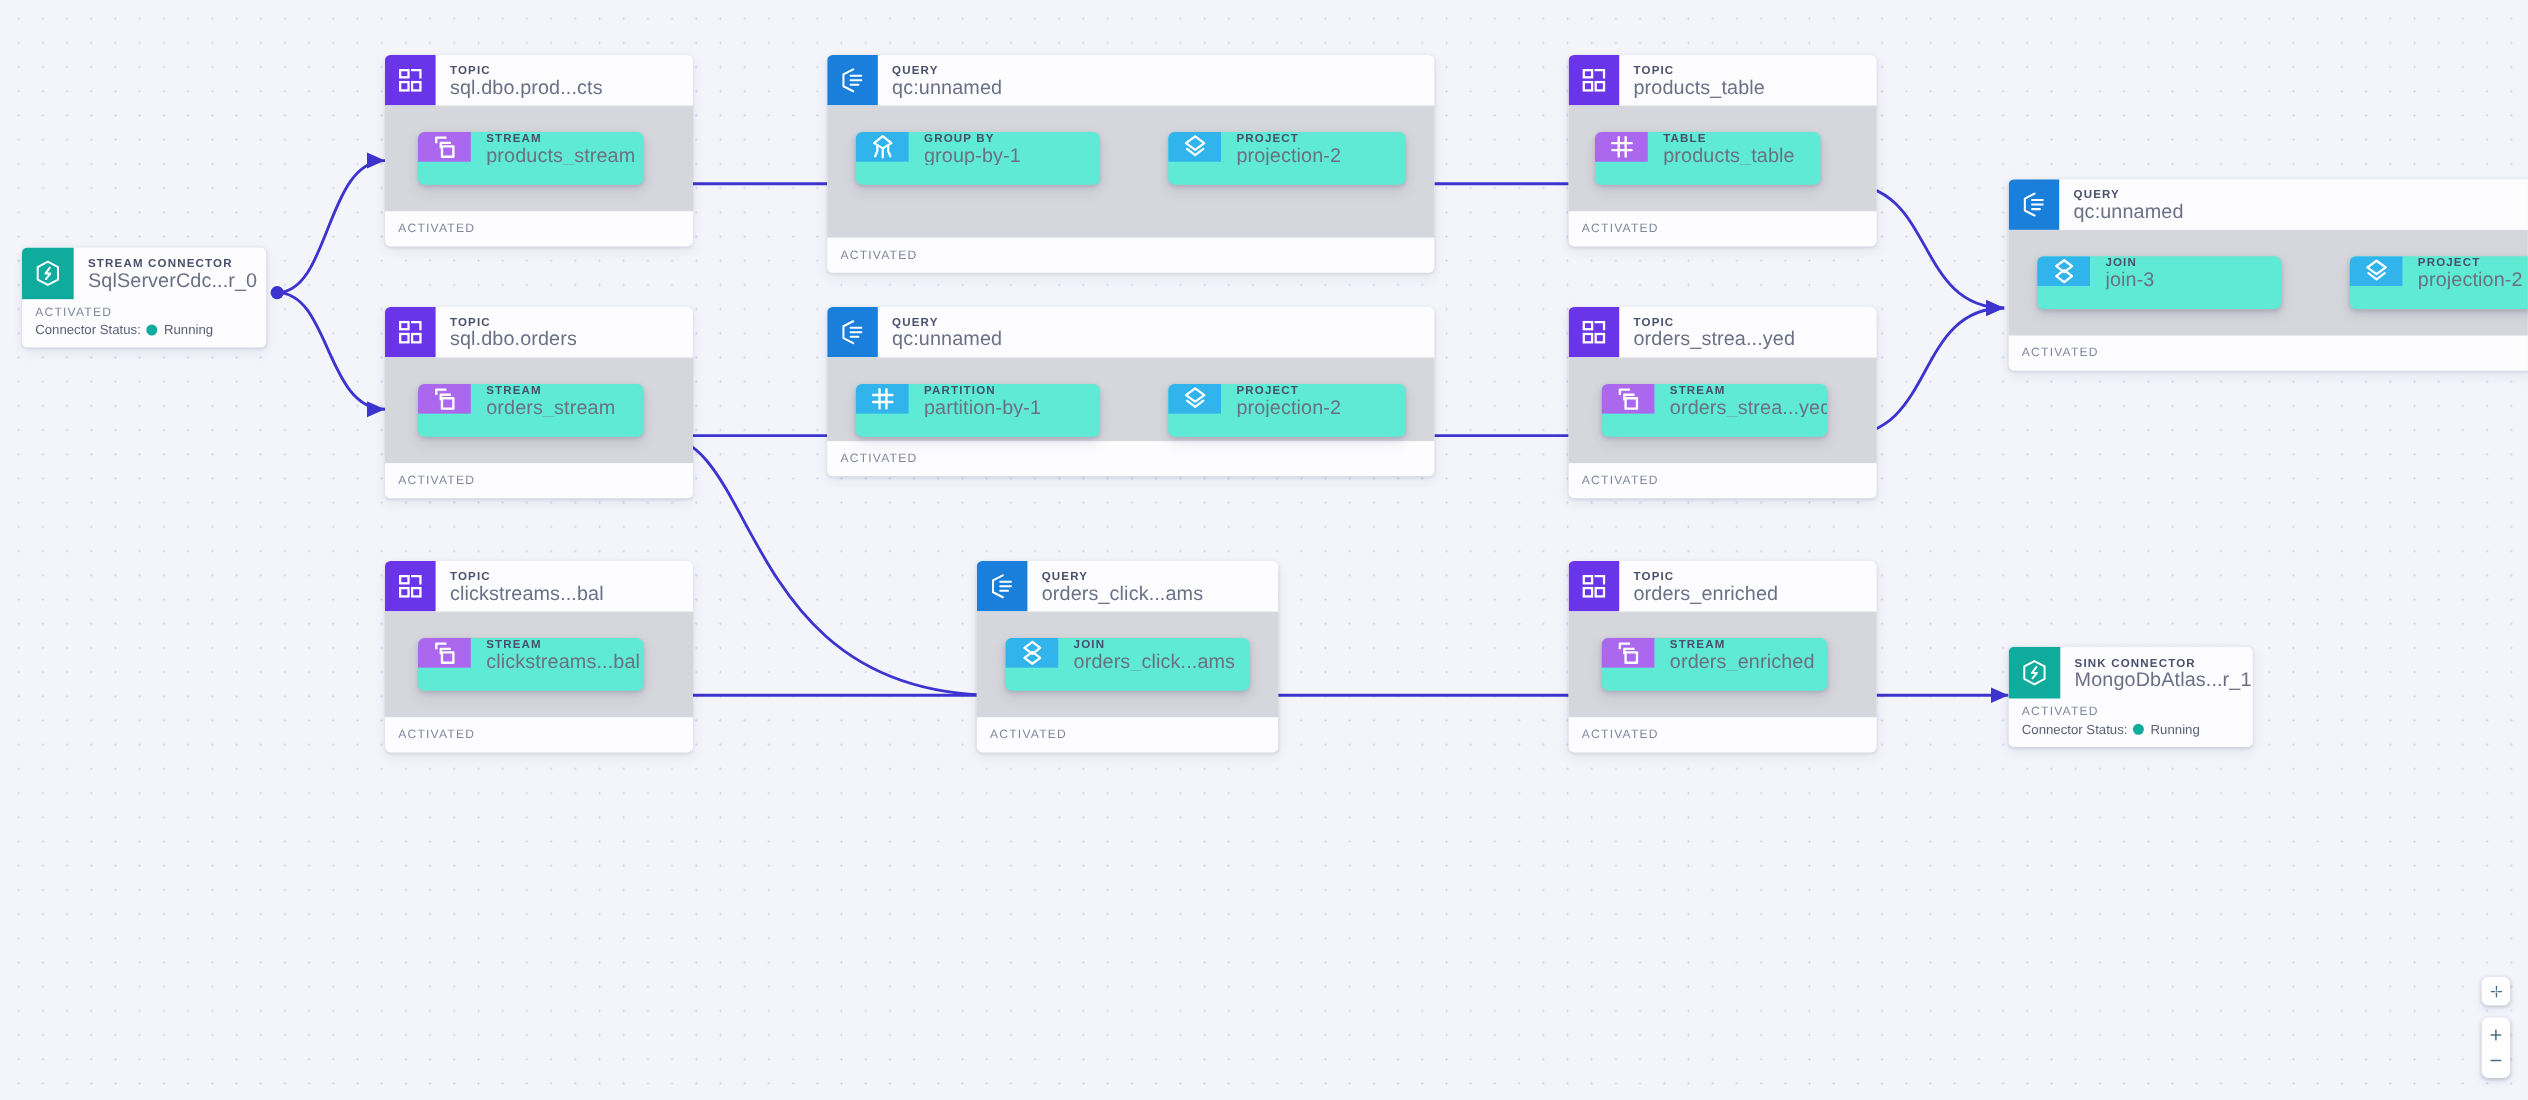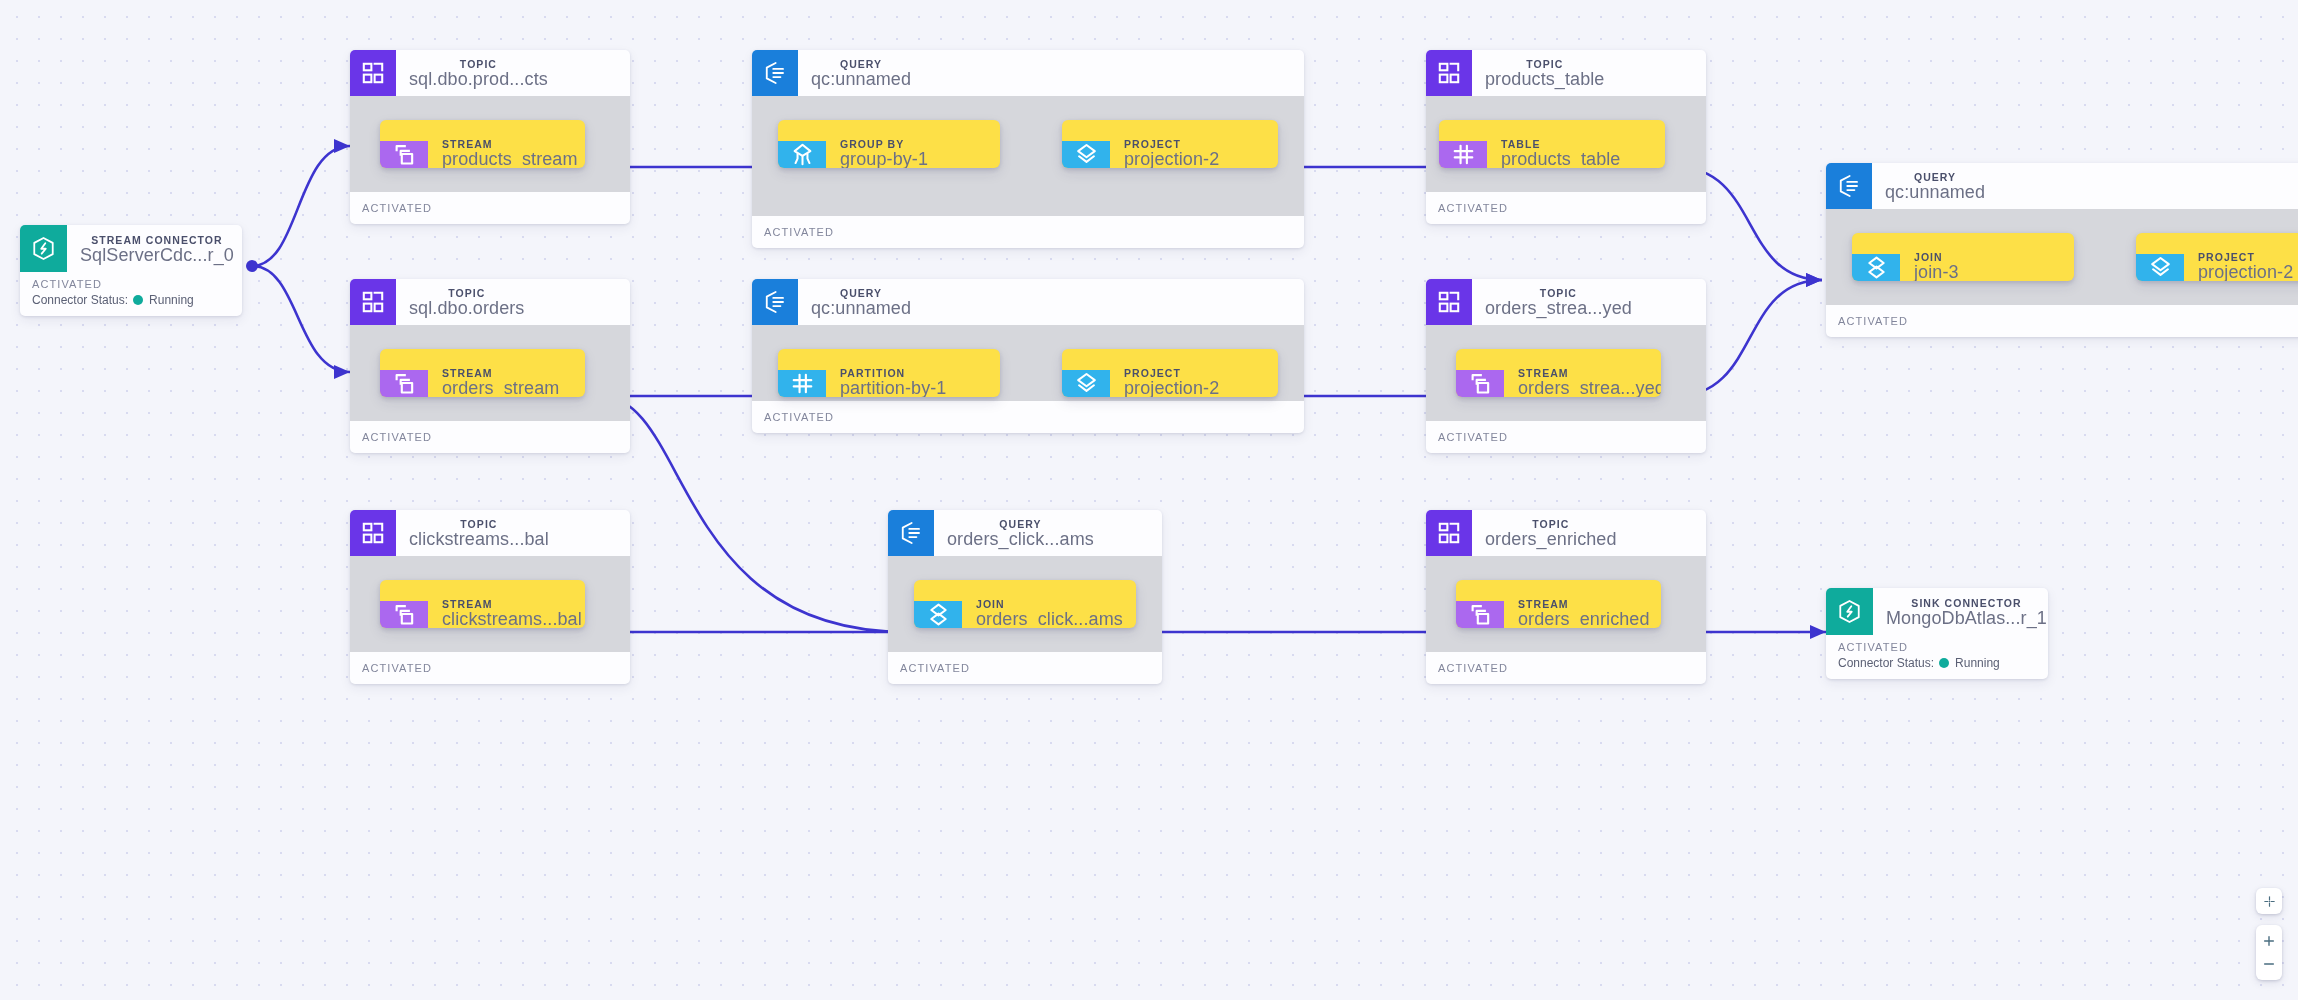--- a/index.html
+++ b/index.html
@@ -28,21 +28,21 @@
   .group-head{
     display:flex; align-items:stretch; height:46px;
     border-radius:5px 5px 0 0; overflow:hidden;
   }
   .head-tile{
     width:46px; min-width:46px; display:flex; align-items:center; justify-content:center;
   }
   .head-tile svg{ width:26px; height:26px; display:block; }
   .head-txt{
     display:flex; flex-direction:column; justify-content:center;
-    padding-left:13px; overflow:hidden;align-items:center;
+    padding-left:13px; overflow:hidden;
   }
   .kind{
     font-size:10.5px; font-weight:bold; letter-spacing:1.05px;
     color:#4a4f6b; line-height:13px; white-space:nowrap;
   }
   .nm{
     font-size:18px; color:#6c7086; line-height:17px; white-space:nowrap;
     letter-spacing:.1px;
   }
   .group-body{
@@ -51,22 +51,22 @@
   .group-foot{
     height:32px; display:flex; align-items:center; padding-left:12px;
     border-radius:0 0 5px 5px;
   }
   .act{
     font-size:11px; letter-spacing:1.1px; color:#82869c; font-weight:400;
   }
 
   
   .node{
-    position:absolute; display:flex; align-items:flex-end;
-    height:48px; background:#fde047; border-radius:6px;
+    position:absolute; display:flex; align-items:flex-start;
+    height:48px; background:#5eead4; border-radius:6px;
     box-shadow:0 2px 4px rgba(40,44,90,.17), 0 5px 13px rgba(40,44,90,.10);
     overflow:hidden;
   }
   .node-tile{
     width:48px; min-width:48px; display:flex; align-items:center; justify-content:center;
   }
   .node-tile svg{ width:27px; height:27px; display:block; }
   .node-txt{
     display:flex; flex-direction:column; justify-content:center;
     padding-left:14px; padding-right:16px; overflow:hidden;
@@ -280,21 +280,21 @@
           <rect x="3.5" y="13.5" width="7" height="7"></rect>
           <rect x="13.5" y="13.5" width="7" height="7"></rect>
         </svg>
       </div>
       <div class="head-txt">
         <span class="kind">TOPIC</span>
         <span class="nm">products_table</span>
       </div>
     </div>
     <div class="group-body" style="height:96px;">
-      <div class="node" style="left:13px; top:24px; width:226px;">
+      <div class="node" style="left:24px; top:24px; width:205px;">
         <div class="node-tile t-table">
           <svg viewBox="0 0 24 24" fill="none" stroke="#fff" stroke-width="1.9" stroke-linecap="round">
             <path d="M9.4 4.2v15.6"></path>
             <path d="M15 4.2v15.6"></path>
             <path d="M4.2 9h15.6"></path>
             <path d="M4.2 14.6h15.6"></path>
           </svg>
         </div>
         <div class="node-txt">
           <span class="kind">TABLE</span>

